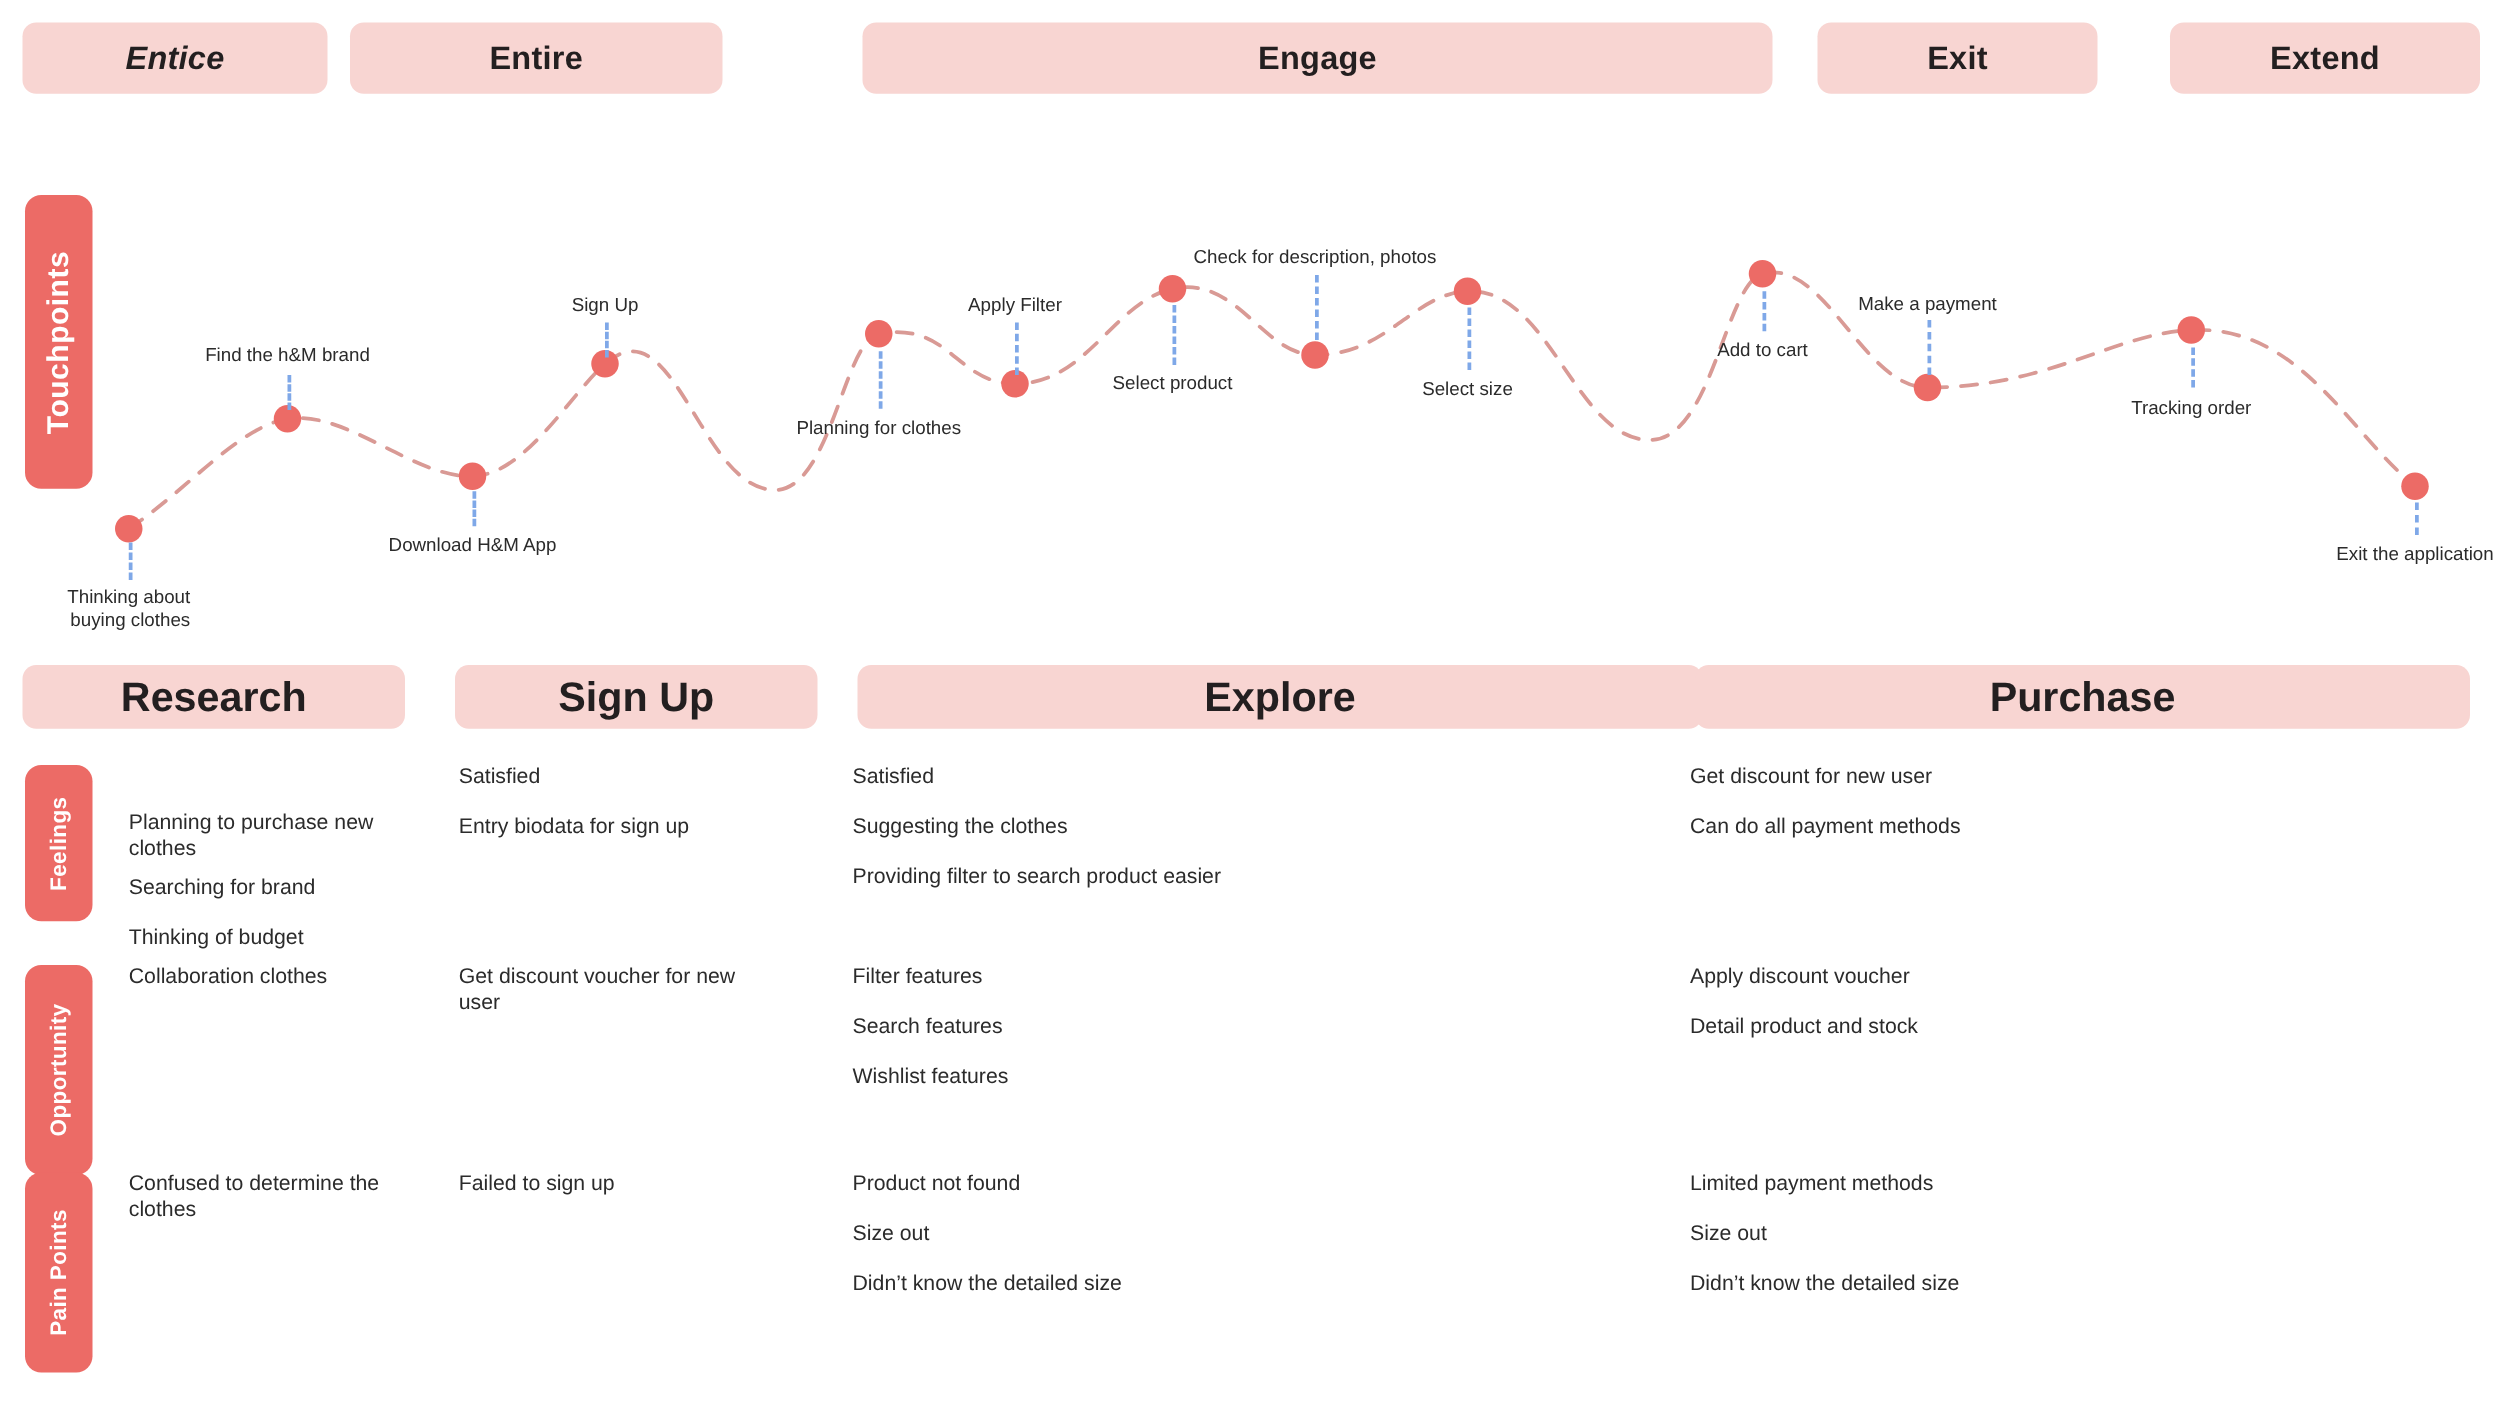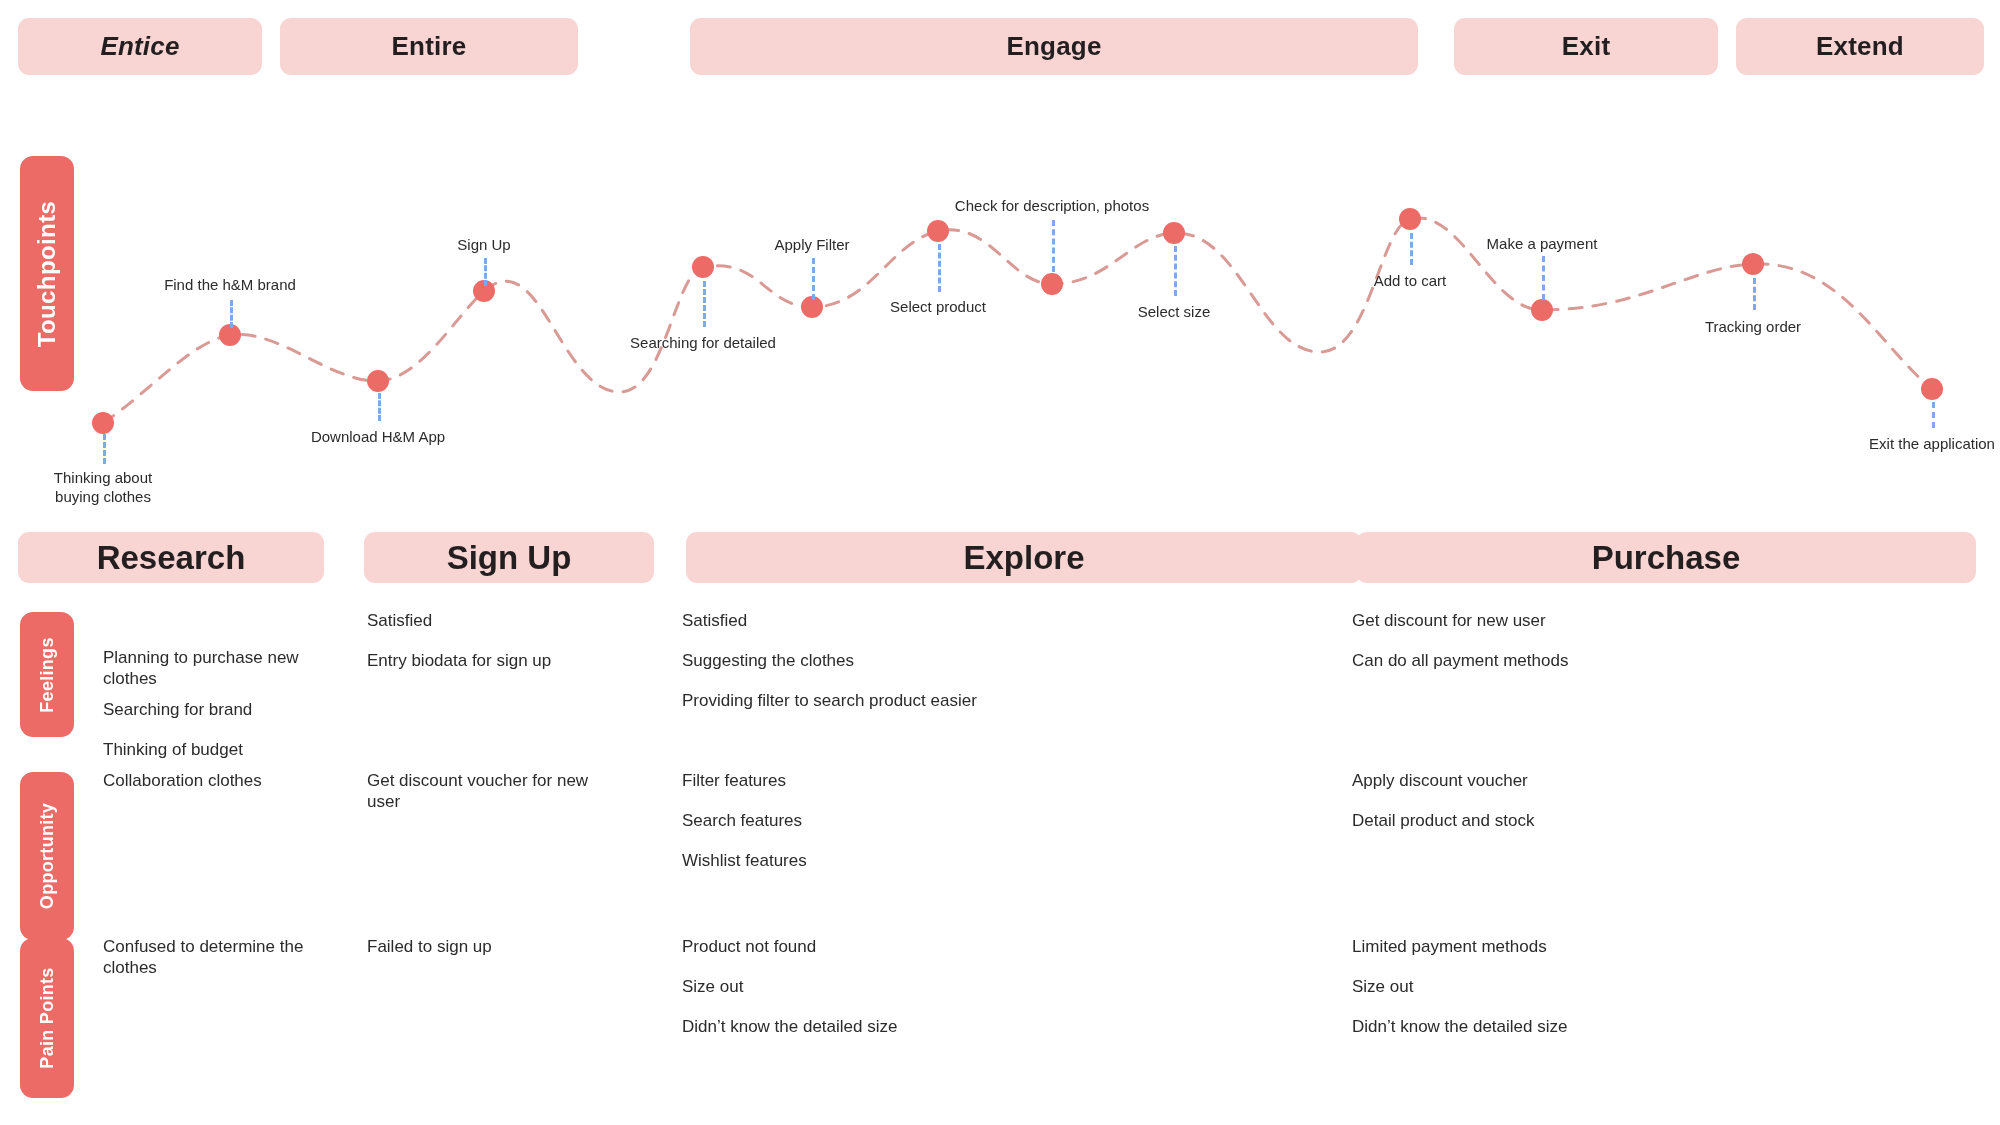--- a/index.html
+++ b/index.html
@@ -85,21 +85,21 @@
     position: absolute;
     width: 0;
     border-left: 3px dashed #7FA8E8;
   }
   .tp-label {
     position: absolute;
     font-size: 15px;
     line-height: 19px;
     color: #2b2b2b;
     white-space: pre;
-    text-align: center;
+    text-align: right;
     transform: translateX(-50%);
   }
 
   
   #phase-bar {
     position: absolute;
     left: 0; top: 532px;
     width: 2000px;
     height: 68px;
   }
@@ -163,21 +163,21 @@
 <div id="stage-bar">
     <div class="stage-chip" style="left: 18px; width: 244px; font-style: italic;">
       <span class="chip-label">Entice</span>
     </div>
     <div class="stage-chip" style="left: 280px; width: 298px;">
       <span class="chip-label">Entire</span>
     </div>
     <div class="stage-chip" style="left: 690px; width: 728px;">
       <span class="chip-label">Engage</span>
     </div>
-    <div class="stage-chip" style="left: 1454px; width: 264px;">
+    <div class="stage-chip" style="left: 1454px; width: 224px;">
       <span class="chip-label">Exit</span>
     </div>
     <div class="stage-chip" style="left: 1736px; width: 248px;">
       <span class="chip-label">Extend</span>
     </div>
   </div>
 
 <div id="journey">
   <div id="touchpoints-tab">
     <span class="vlabel">Touchpoints</span>
@@ -206,21 +206,21 @@
     <div class="tp-leader" style="left: 230px; top: 208px; height: 28px;"></div>
     <div class="tp-label" style="left: 230px; top: 183px;">Find the h&amp;M brand</div>
     <div class="tp-dot" style="left: 378px; top: 289px;"></div>
     <div class="tp-leader" style="left: 378px; top: 301px; height: 28px;"></div>
     <div class="tp-label" style="left: 378px; top: 335px;">Download H&amp;M App</div>
     <div class="tp-dot" style="left: 484px; top: 199px;"></div>
     <div class="tp-leader" style="left: 484px; top: 166px; height: 28px;"></div>
     <div class="tp-label" style="left: 484px; top: 143px;">Sign Up</div>
     <div class="tp-dot" style="left: 703px; top: 175px;"></div>
     <div class="tp-leader" style="left: 703px; top: 189px; height: 46px;"></div>
-    <div class="tp-label" style="left: 703px; top: 241px;">Searching for detailed</div>
+    <div class="tp-label" style="left: 703px; top: 241px;">Planning for clothes</div>
     <div class="tp-dot" style="left: 812px; top: 215px;"></div>
     <div class="tp-leader" style="left: 812px; top: 166px; height: 42px;"></div>
     <div class="tp-label" style="left: 812px; top: 143px;">Apply Filter</div>
     <div class="tp-dot" style="left: 938px; top: 139px;"></div>
     <div class="tp-leader" style="left: 938px; top: 152px; height: 48px;"></div>
     <div class="tp-label" style="left: 938px; top: 205px;">Select product</div>
     <div class="tp-dot" style="left: 1052px; top: 192px;"></div>
     <div class="tp-leader" style="left: 1052px; top: 128px; height: 52px;"></div>
     <div class="tp-label" style="left: 1052px; top: 104px;">Check for description, photos</div>
     <div class="tp-dot" style="left: 1174px; top: 141px;"></div>

